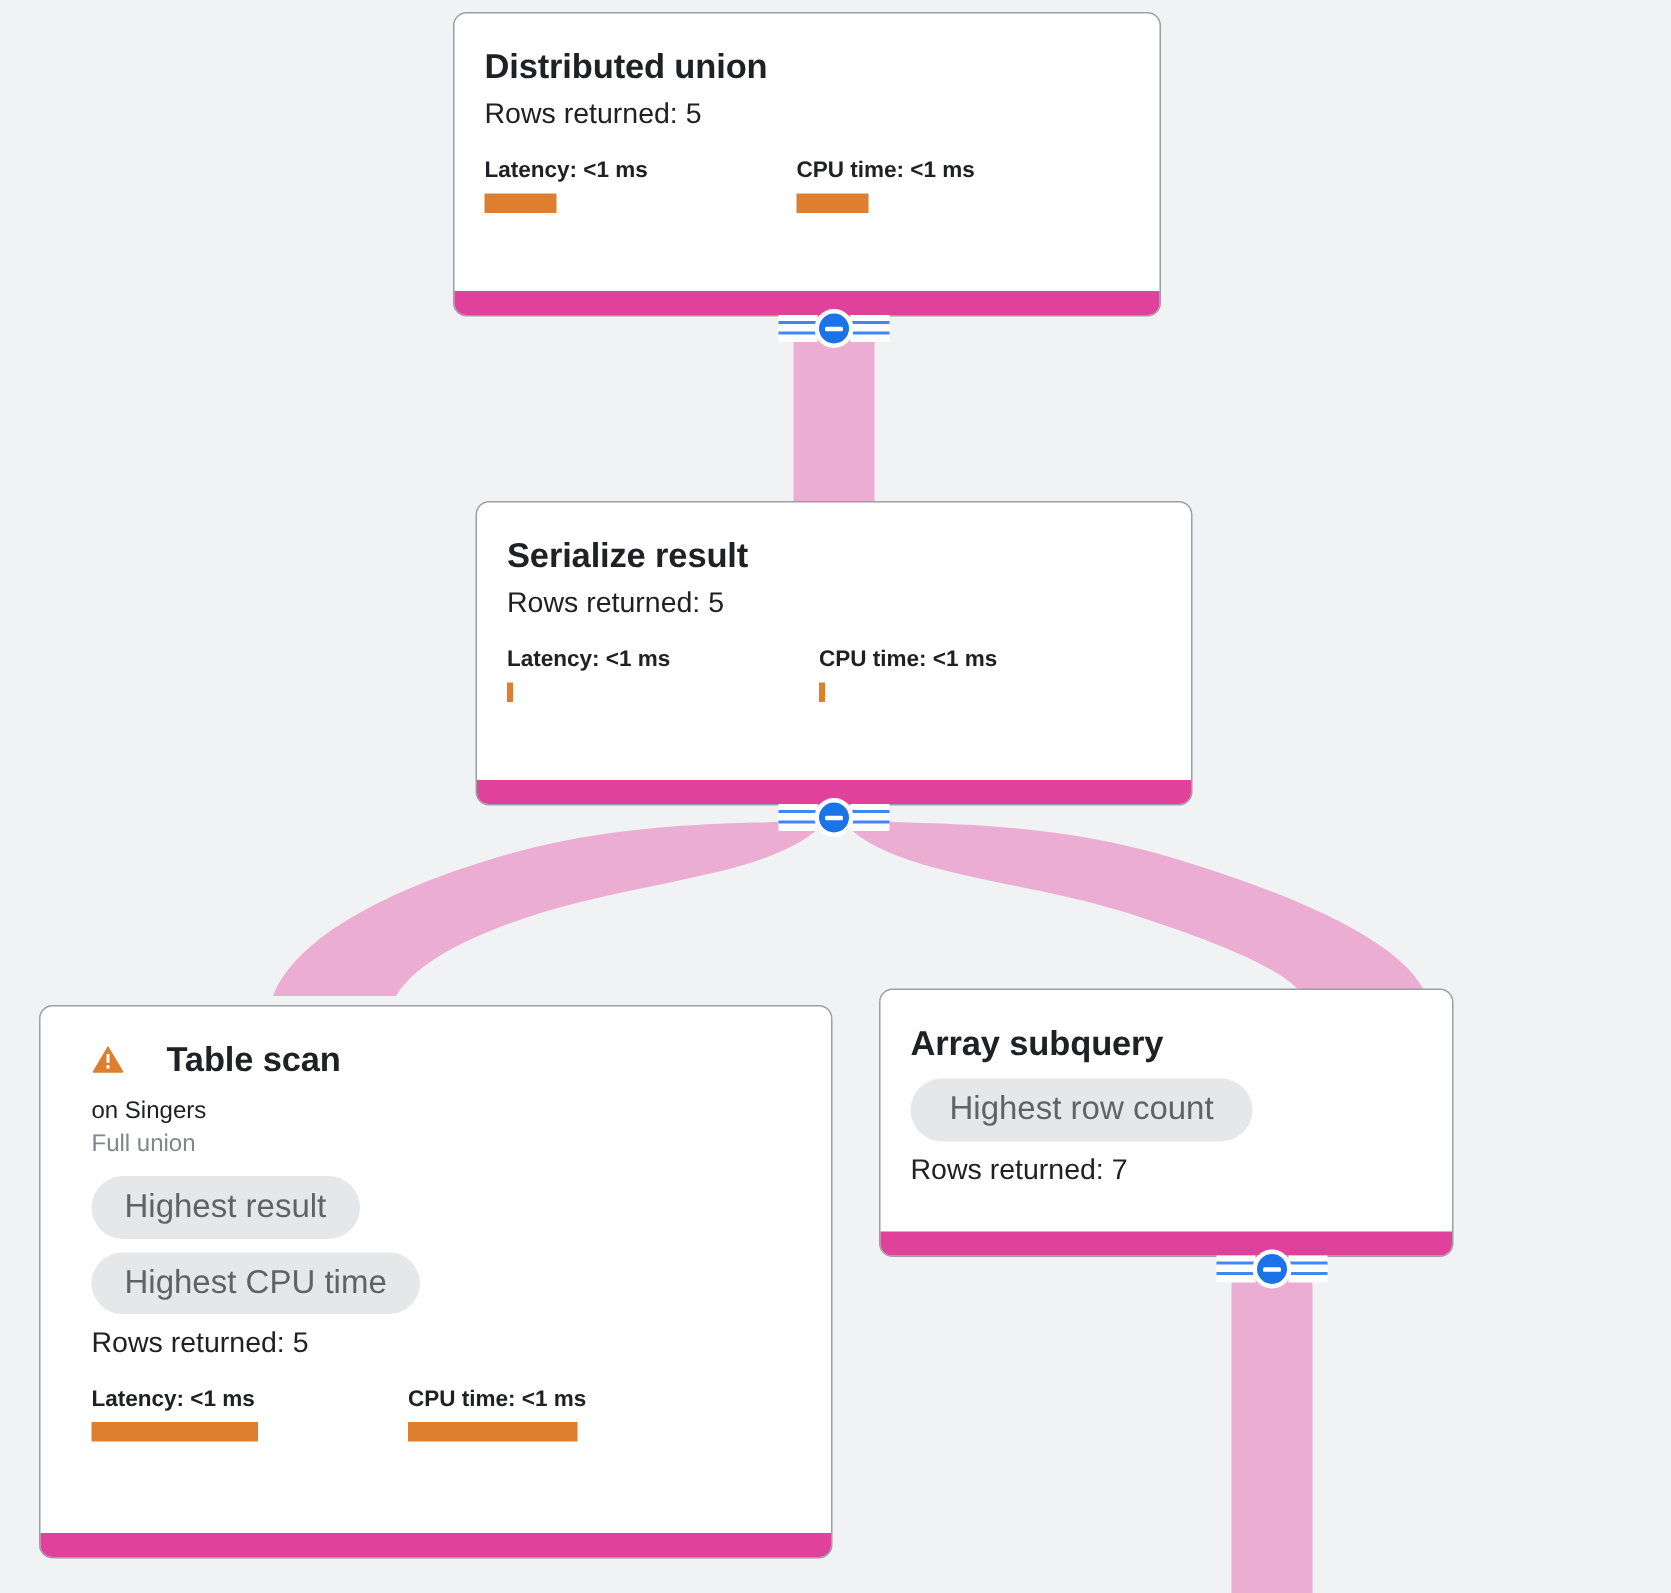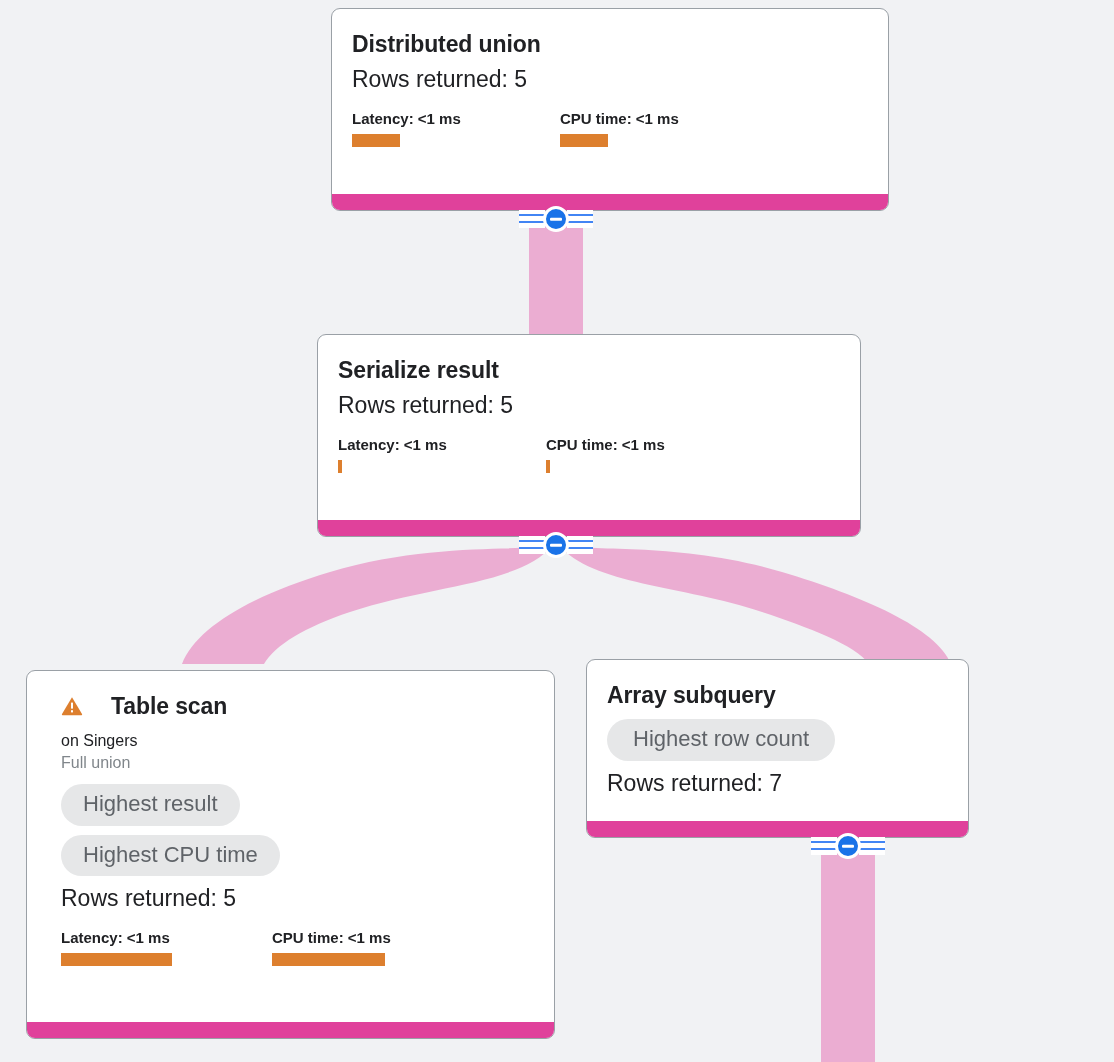--- a/index.html
+++ b/index.html
@@ -79,21 +79,21 @@
     color: #202124;
     margin-top: 8px;
     line-height: 1.25;
   }
   .sub-line.muted {
     color: #80868b;
     margin-top: 2px;
   }
 
   .rows-line {
-    font-size: 23px;
+    font-size: 19px;
     color: #202124;
     margin-top: 8px;
     line-height: 1.25;
   }
 
   .pill {
     display: inline-block;
     background: #e6e7e8;
     color: #5f6368;
     font-size: 22px;
@@ -186,21 +186,21 @@
     <path d="M 559 545
              C 592 585, 682 585, 762 612
              C 807 627, 856 645, 869 664
              L 951 664
              C 937 628, 862 596, 782 572
              C 682 542, 592 552, 559 545 Z" fill="#ebadd2"></path>
 
     <path d="M 821 838 L 875 838 L 875 1062 L 821 1062 Z" fill="#ebadd2"></path>
   </svg>
 
-  <div class="node" style="left:331px; top:8px; width:558px; height:203px;">
+  <div class="node" style="left:302px; top:8px; width:472px; height:203px;">
     <div class="node-body">
       <div class="title-row">
         <div class="node-title">Distributed union</div>
       </div>
       <div class="rows-line">Rows returned: 5</div>
       <div class="metrics">
         <div class="metric" style="width:208px;">
           <div class="metric-label">Latency: &lt;1 ms</div>
           <div class="metric-bar" style="width:48px;"></div>
         </div>
@@ -212,21 +212,21 @@
     </div>
     <div class="node-bottom-bar"></div>
   </div>
 
   <div class="connector" style="left:556px; top:219px;">
     <div class="conn-lines left"></div>
     <div class="conn-lines right"></div>
     <div class="conn-circle"></div>
   </div>
 
-  <div class="node" style="left:317px; top:334px; width:544px; height:203px;">
+  <div class="node" style="left:317px; top:334px; width:478px; height:203px;">
     <div class="node-body">
       <div class="title-row">
         <div class="node-title">Serialize result</div>
       </div>
       <div class="rows-line">Rows returned: 5</div>
       <div class="metrics">
         <div class="metric" style="width:208px;">
           <div class="metric-label">Latency: &lt;1 ms</div>
           <div class="metric-bar" style="width:4px;"></div>
         </div>

